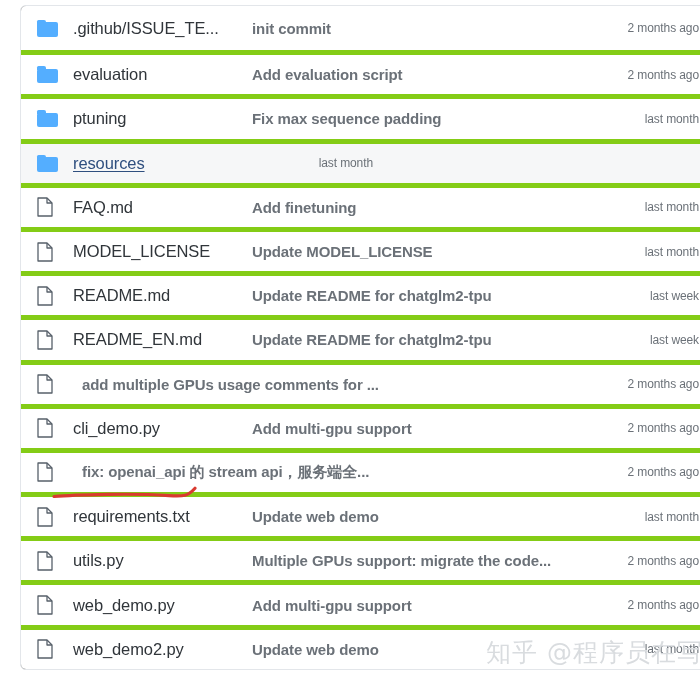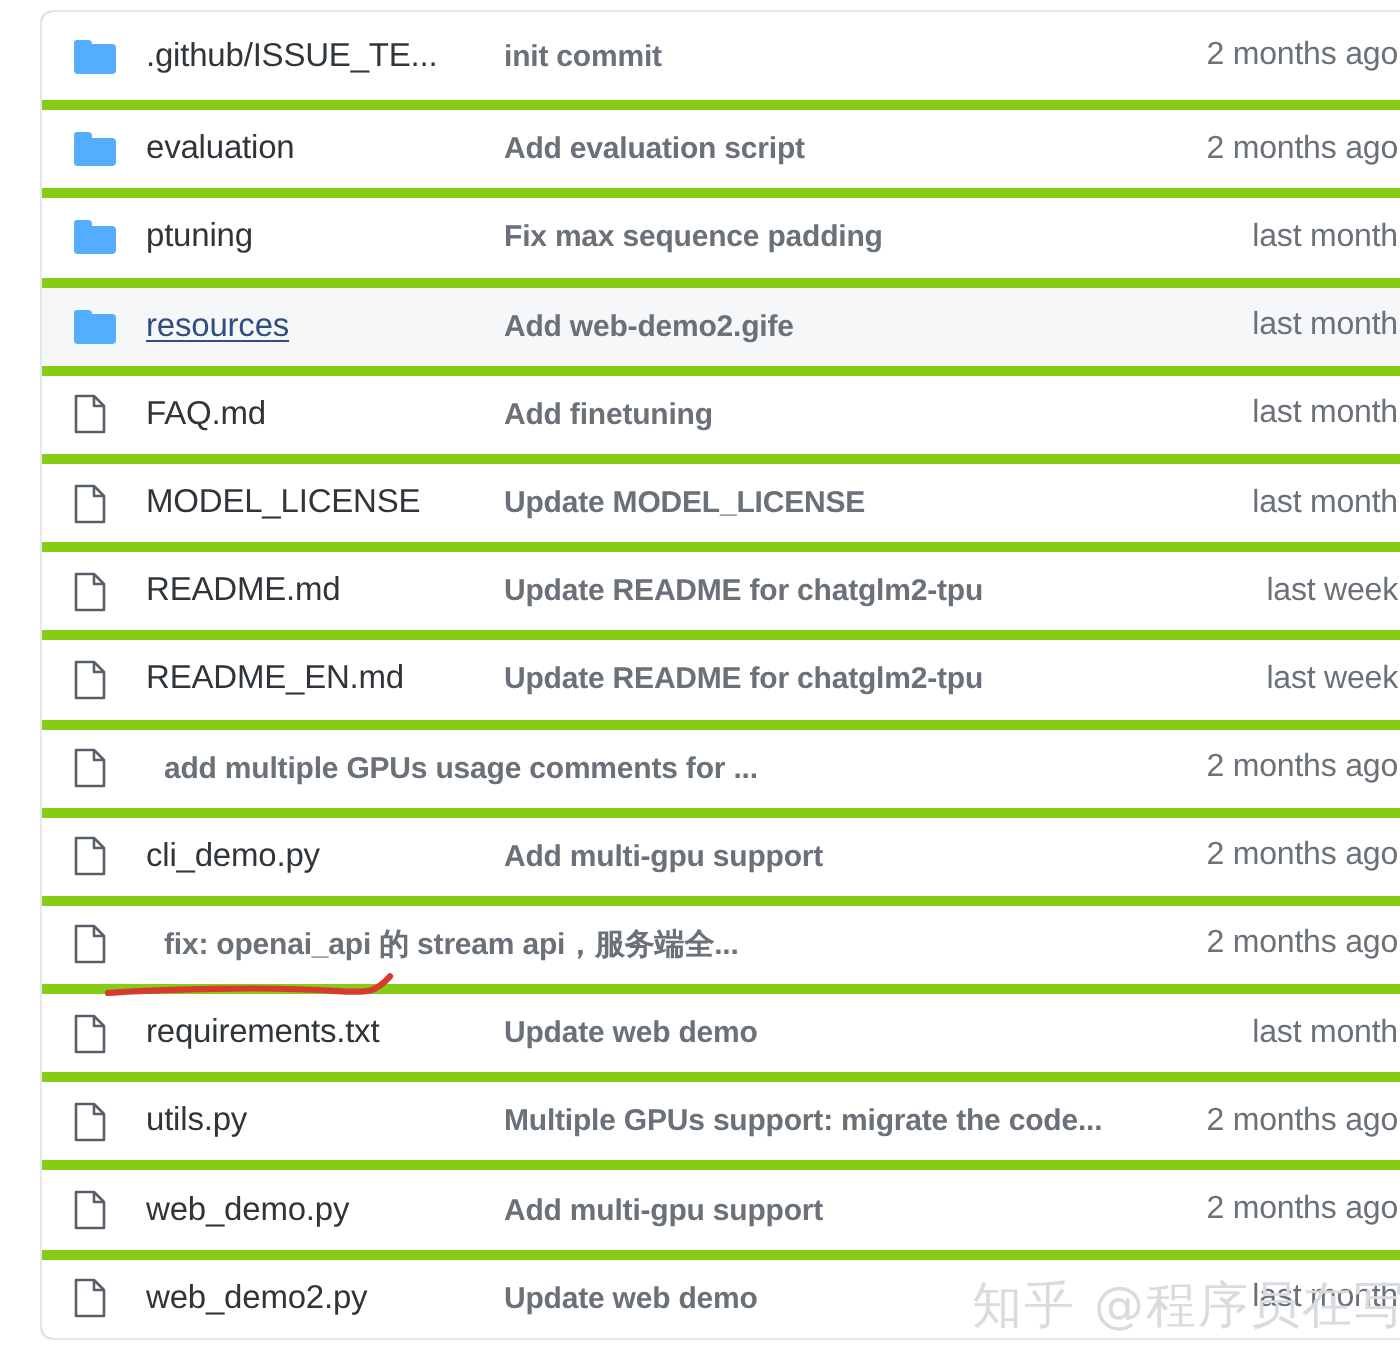--- a/index.html
+++ b/index.html
@@ -112,21 +112,21 @@
     padding-left: 9px;
     letter-spacing: -0.1px;
     font-weight: bold;
   }
 
   
   .time-cell {
     flex: 0 0 130px;
     width: 130px;
     text-align: right;
-    font-size: 16px;
+    font-size: 12px;
     color: #6b7178;
     white-space: nowrap;
     letter-spacing: -0.1px;
   }
 
   
   #red-underline {
     position: absolute;
     left: 52px;
     top: 485px;
@@ -187,21 +187,20 @@
       <div class="time-cell">last month</div>
     </div>
     <div class="row highlight">
       <div class="icon-cell">
         <span class="folder-icon">
           <span class="tab"></span>
           <span class="body"></span>
         </span>
       </div>
       <div class="name-cell link">resources</div>
-      <div class="msg-cell">Add web-demo2.gife</div>
       <div class="time-cell">last month</div>
     </div>
     <div class="row">
       <div class="icon-cell">
         <span class="file-icon">
           <svg width="16" height="20" viewBox="0 0 16 20">
             <path d="M1,1 L10,1 L15,6 L15,19 L1,19 Z" fill="#ffffff" stroke="#57606a" stroke-width="1.3" stroke-linejoin="round"></path>
             <path d="M10,1 L10,6 L15,6" fill="none" stroke="#57606a" stroke-width="1.3" stroke-linejoin="round"></path>
           </svg>
         </span>

